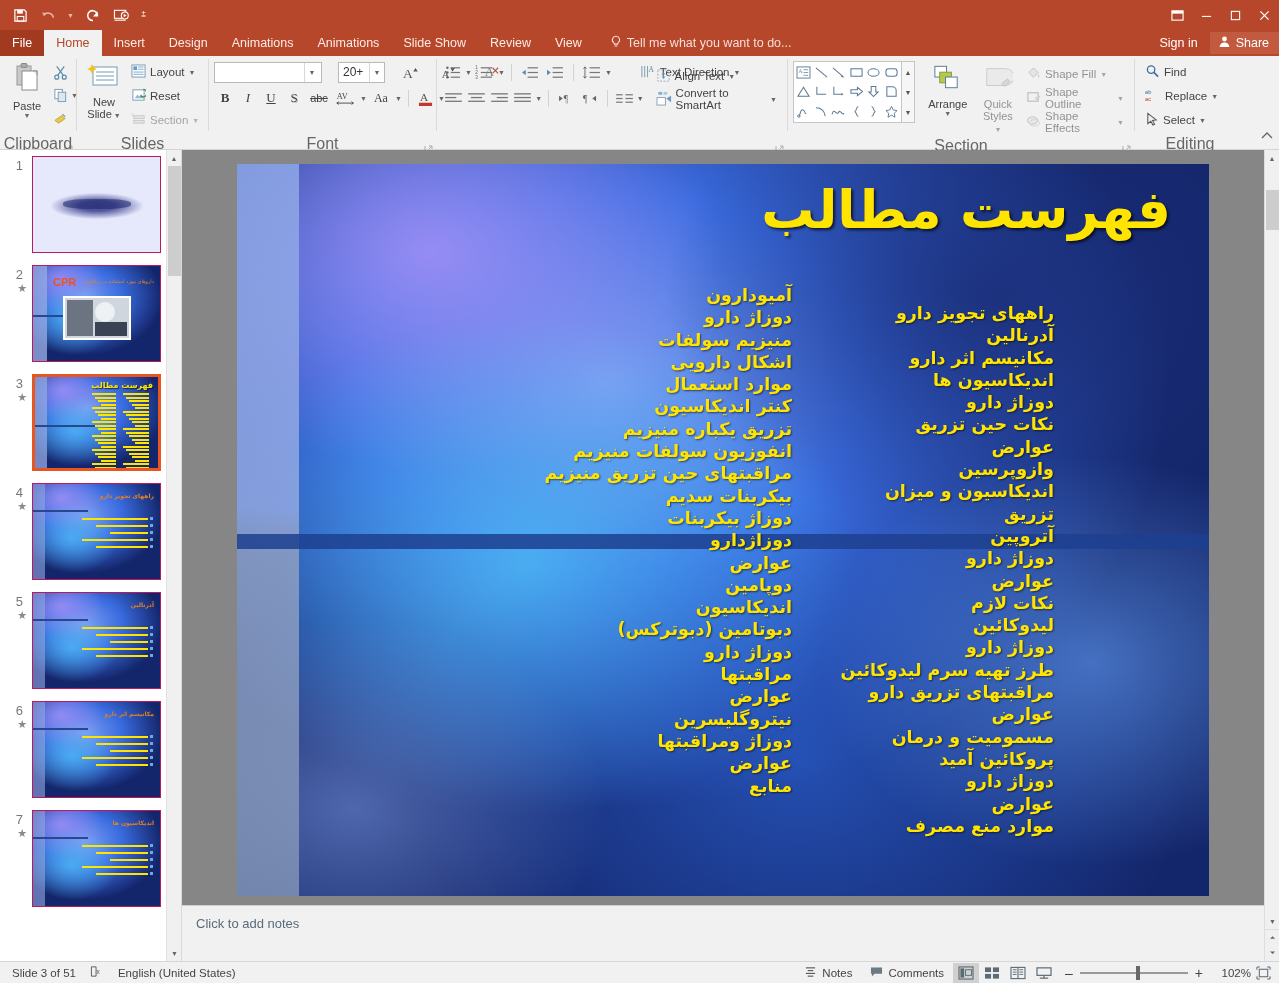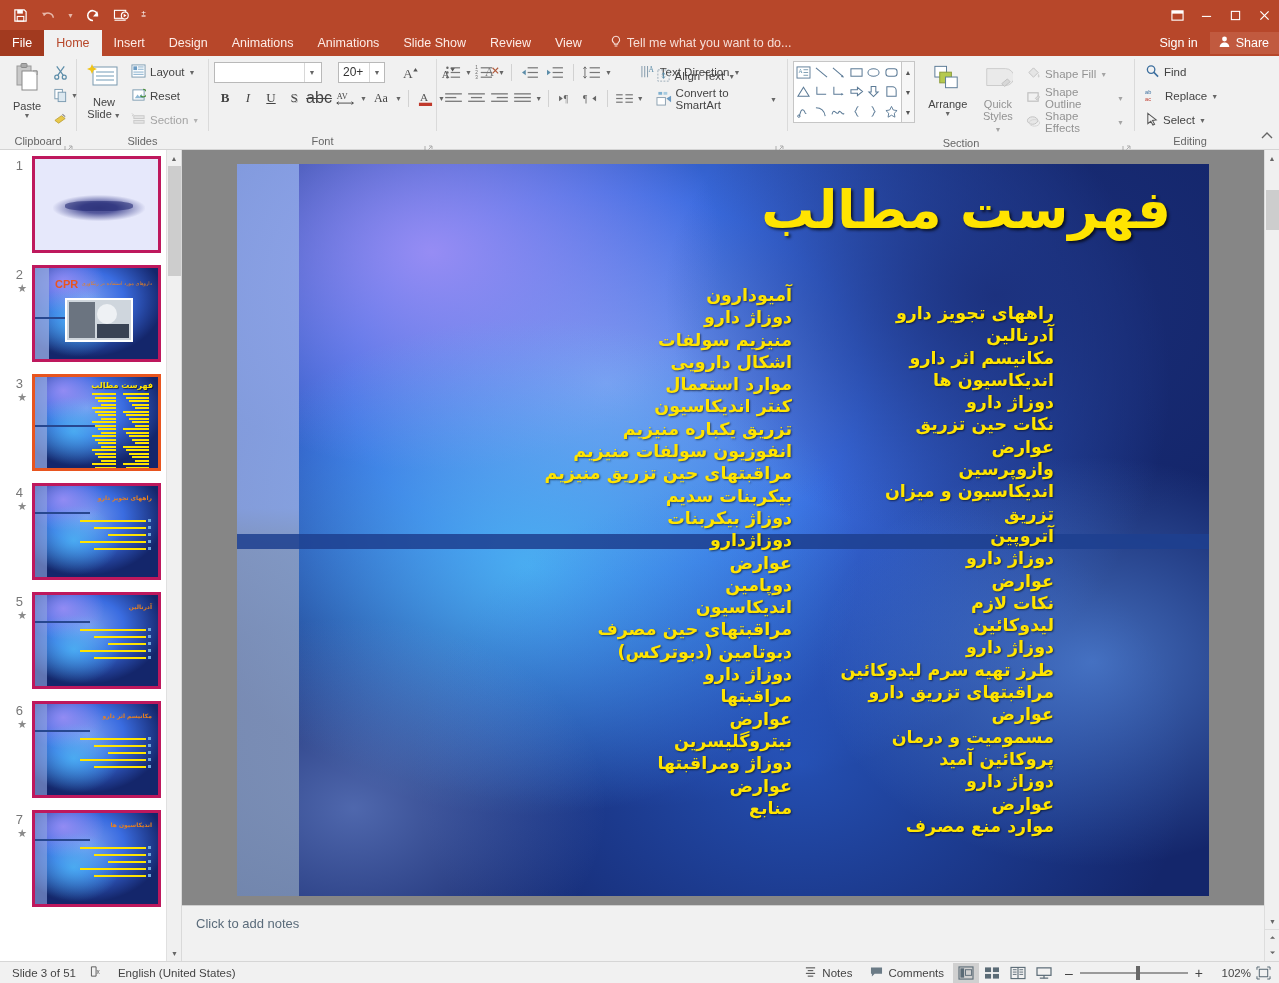--- a/index.html
+++ b/index.html
@@ -58,21 +58,21 @@
   }
 
   
   .ribbon {
     height: 94px; background: #f1f1f1; border-bottom: 1px solid #d4d4d4;
     display: flex; position: relative;
   }
   .grp { display: flex; flex-direction: column; position: relative; height: 94px; }
   .grp-body { flex: 1; display: flex; align-items: flex-start; padding: 3px 5px 0 5px; }
   .grp-label {
-    height: 15px; font-size: 11px; color: #666; text-align: center;
+    height: 15px; font-size: 16px; color: #666; text-align: center;
     position: relative; padding-bottom: 1px;
   }
   .grp-sep { width: 1px; background: #dadada; margin: 3px 0 18px 0; }
   .dlg {
     position: absolute; right: 3px; bottom: 1px; width: 9px; height: 9px;
     opacity: .55;
   }
   .bigbtn {
     display: flex; flex-direction: column; align-items: center; justify-content: flex-start;
     padding: 2px 4px; cursor: pointer; border: 1px solid transparent; min-width: 44px;
@@ -134,21 +134,21 @@
     border-right: 1px solid #d9d9d9;
   }
   .thumblist { padding: 6px 0 0 0; }
   .thumbitem { display: flex; align-items: flex-start; margin-bottom: 12px; padding-left: 6px; }
   .thumbnum {
     width: 16px; font-size: 13px; color: #777; text-align: right; padding-right: 4px;
     padding-top: 2px; line-height: 15px;
   }
   .thumbstar { font-size: 11px; color: #8a8a8a; text-align: right; }
   .thumbnail {
-    width: 129px; height: 97px; border: 3px solid #be185d; background: #14204a;
+    width: 129px; height: 97px; border: 1px solid #be185d; background: #14204a;
     position: relative; overflow: hidden; cursor: pointer;
   }
   .thumbitem.selected .thumbnail { border: 3px solid #e8551f; }
   .thumbscroll {
     position: absolute; right: 0; top: 0; width: 15px; height: 100%; background: #f0f0f0;
     border-left: 1px solid #e0e0e0;
   }
   .thumbscroll .up, .thumbscroll .dn {
     height: 16px; display: flex; align-items: center; justify-content: center;
     font-size: 7px; color: #666; cursor: pointer; background: #f0f0f0;
@@ -493,21 +493,21 @@
         <div class="icobtn">
             <i style="font-size:13px;font-family:'Liberation Serif',serif;color:#444">I</i>
           </div>
         <div class="icobtn">
             <u style="font-size:13px;font-family:'Liberation Serif',serif;color:#444">U</u>
           </div>
         <div class="icobtn">
             <span style="font-size:13px;font-family:'Liberation Serif',serif;color:#444;text-shadow:1px 1px 0 #bbb">S</span>
           </div>
         <div class="icobtn" style="width:26px">
-            <span style="font-size:16px;color:#444;text-decoration:line-through">abc</span>
+            <span style="font-size:11px;color:#444;text-decoration:line-through">abc</span>
           </div>
         <div class="icobtn" style="width:26px">
           <svg width="22" height="17" viewBox="0 0 24 18">
               <text x="2" y="10" font-size="9" fill="#444" font-family="Liberation Serif, serif">AV</text>
               <path d="M2 14h18M2 14l2-1.5M2 14l2 1.5M20 14l-2-1.5M20 14l-2 1.5" stroke="#444" fill="none" stroke-width="1"></path>
             </svg>
         </div>
         <span class="caret">▼</span>
         <div class="icobtn" style="width:26px">
             <span style="font-size:12px;color:#444;font-family:'Liberation Serif',serif">Aa</span>
@@ -1332,21 +1332,20 @@
             <div>کنتر اندیکاسیون</div>
             <div>تزریق یکباره منیزیم</div>
             <div>انفوزیون  سولفات منیزیم</div>
             <div>مراقبتهای حین تزریق منیزیم</div>
             <div>بیکربنات سدیم</div>
             <div>دوزاژ بیکربنات</div>
             <div>دوزاژدارو</div>
             <div>عوارض</div>
             <div>دوپامین</div>
             <div>اندیکاسیون</div>
-            <div>مراقبتهای حین مصرف</div>
             <div>دبوتامین (دبوترکس)</div>
             <div>دوزاژ دارو</div>
             <div>مراقبتها</div>
             <div>عوارض</div>
             <div>نیتروگلیسرین</div>
             <div>دوزاژ ومراقبتها</div>
             <div>عوارض</div>
             <div>منابع</div>
           </div>
       </div>

